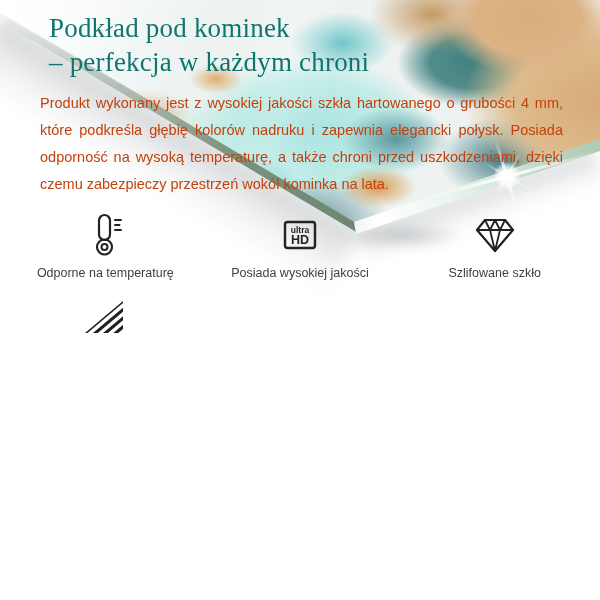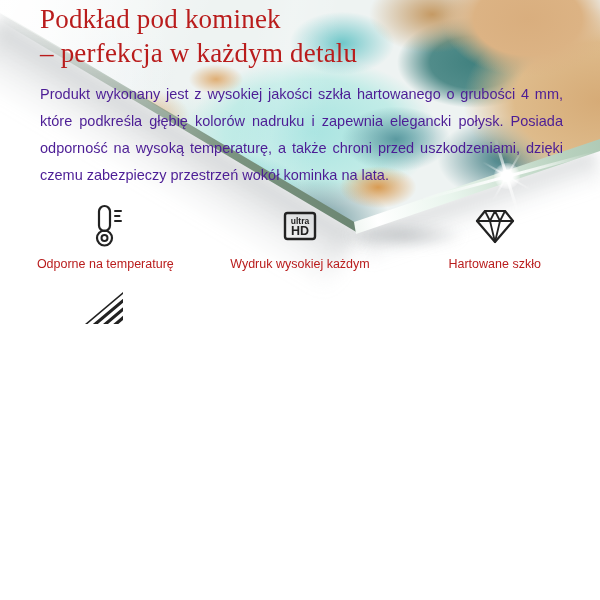--- a/index.html
+++ b/index.html
@@ -88,39 +88,39 @@
   .sparkle .ray-d1 { transform:rotate(30deg); }
   .sparkle .ray-d2 { transform:rotate(-60deg); }
   .sparkle .core {
     width:26px; height:26px; left:-13px; top:-13px; border-radius:50%;
     background:radial-gradient(circle, #ffffff 0%, #ffffff 30%, rgba(255,255,255,0.55) 55%, rgba(255,255,255,0) 78%);
   }
 
   
   .content { position:relative; }
   .page-title {
-    margin:0; padding:2px 40px 0 40px;
+    margin:9px; padding:2px 40px 0 40px;
     font-family:"Liberation Serif", serif; font-weight:400;
-    font-size:27px; line-height:34px; color:#b91c1c; letter-spacing:0.2px;
+    font-size:27px; line-height:34px; color:#0f766e; letter-spacing:0.2px;
   }
   .description {
     margin:11px 37px 0 40px;
-    font-size:14.5px; line-height:27px; color:#4c1d95;
+    font-size:14.5px; line-height:27px; color:#c2410c;
     text-align:justify;
   }
 
   
   .features {
     margin-top:14px; padding:0 8px;
     display:grid; grid-template-columns:repeat(3, 1fr);
     row-gap:16px;
   }
   .feature { display:flex; flex-direction:column; align-items:center; }
   .feature .icon-box { height:46px; display:flex; align-items:center; justify-content:center; }
-  .feature .label { margin-top:8px; font-size:12.5px; color:#b91c1c; }
+  .feature .label { margin-top:8px; font-size:12.5px; color:#404040; }
   .feature svg { stroke:#222222; fill:none; stroke-width:2.2; stroke-linecap:round; stroke-linejoin:round; }
   .feature svg text { stroke:none; fill:#222222; font-family:"Liberation Sans", sans-serif; }
 </style>
 </head>
 <body>
 
 <div class="stage">
 
   <div class="photo">
     <div class="shadow shadow-left"></div>
@@ -135,21 +135,21 @@
         <span class="ray-v"></span>
       <span class="ray-d1"></span>
         <span class="ray-d2"></span>
       <span class="core"></span>
     </div>
   </div>
 
   <div class="content">
     <h1 class="page-title">
       <span>Podkład pod kominek</span><br>
-      <span>– perfekcja w każdym detalu</span>
+      <span>– perfekcja w każdym chroni</span>
     </h1>
     <p class="description">Produkt wykonany jest z wysokiej jakości szkła hartowanego o grubości 4 mm, które podkreśla głębię kolorów nadruku i zapewnia elegancki połysk. Posiada odporność na wysoką temperaturę, a także chroni przed uszkodzeniami, dzięki czemu zabezpieczy przestrzeń wokół kominka na lata.</p>
 
     <div class="features">
 
       <div class="feature">
         <div class="icon-box">
           <svg width="46" height="46" viewBox="0 0 46 46">
             <rect x="17" y="3" width="11" height="25" rx="5.5"></rect>
             <circle cx="22.5" cy="35" r="7.5"></circle>
@@ -161,34 +161,34 @@
       </div>
 
       <div class="feature">
         <div class="icon-box">
           <svg width="46" height="46" viewBox="0 0 46 46">
             <rect x="8" y="10" width="30" height="26" rx="2.5" stroke-width="2.4"></rect>
             <text x="23" y="20.5" font-size="8.5" font-weight="700" text-anchor="middle">ultra</text>
             <text x="23" y="32" font-size="12.5" font-weight="800" text-anchor="middle">HD</text>
           </svg>
         </div>
-        <div class="label">Wydruk wysokiej każdym</div>
+        <div class="label">Posiada wysokiej jakości</div>
       </div>
 
 
       <div class="feature">
         <div class="icon-box">
           <svg width="46" height="46" viewBox="0 0 46 46">
             <path d="M13 8 H33 L41 18 L23 39 L5 18 Z"></path>
             <path d="M5 18 H41" stroke-width="1.8"></path>
             <path d="M13 8 L18 18 L23 8 L28 18 L33 8" stroke-width="1.8"></path>
             <path d="M18 18 L23 39 L28 18" stroke-width="1.8"></path>
           </svg>
         </div>
-        <div class="label">Hartowane szkło</div>
+        <div class="label">Szlifowane szkło</div>
       </div>
 
       <div class="feature">
         <div class="icon-box">
           <svg width="46" height="46" viewBox="0 0 46 46">
             <defs>
               <clipPath id="triClip">
                   <path d="M3 37 L41 37 L41 5 Z"></path>
                 </clipPath>
             </defs>

